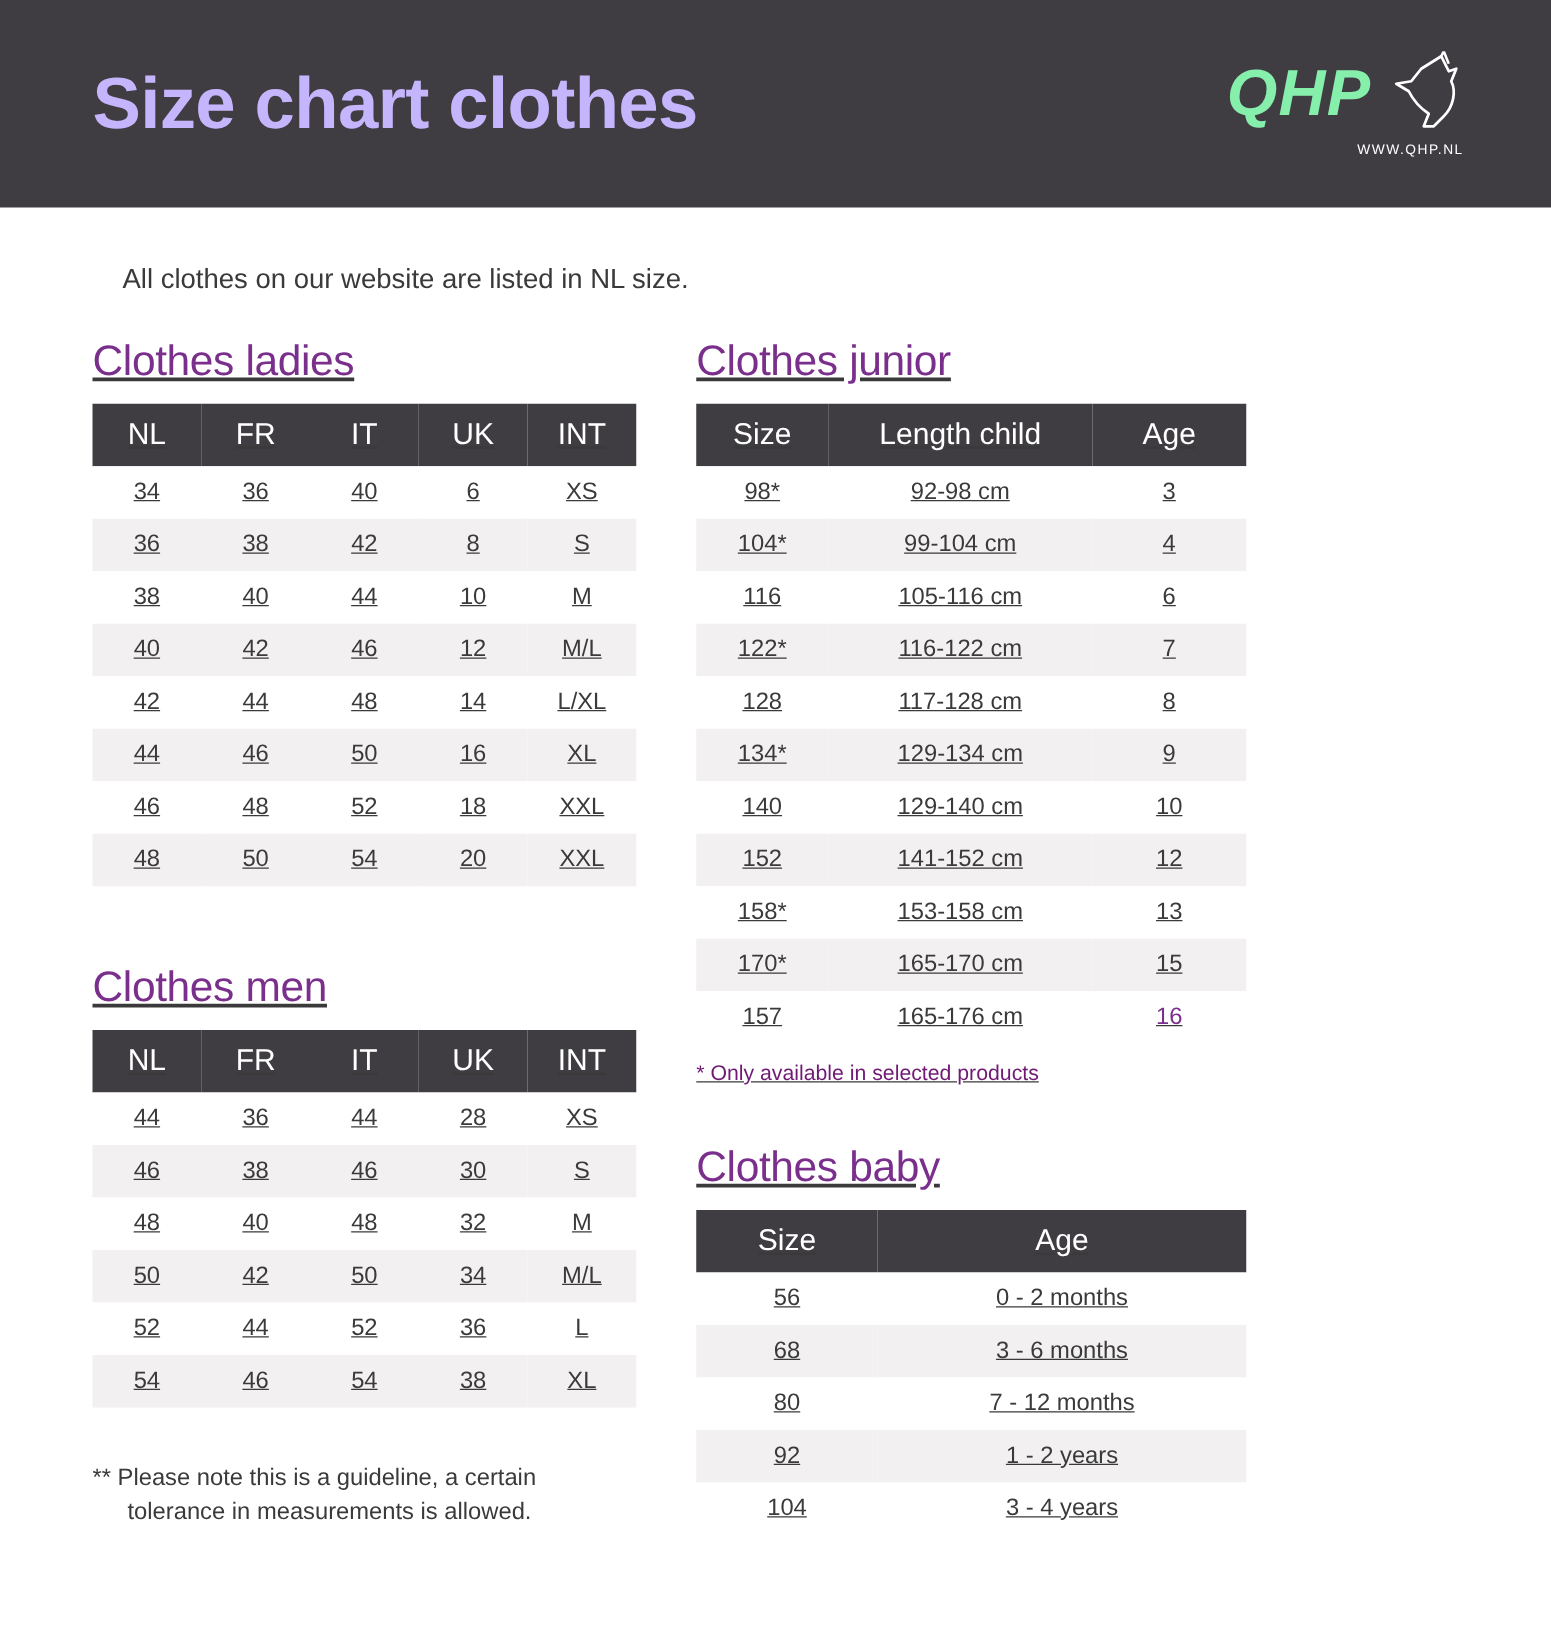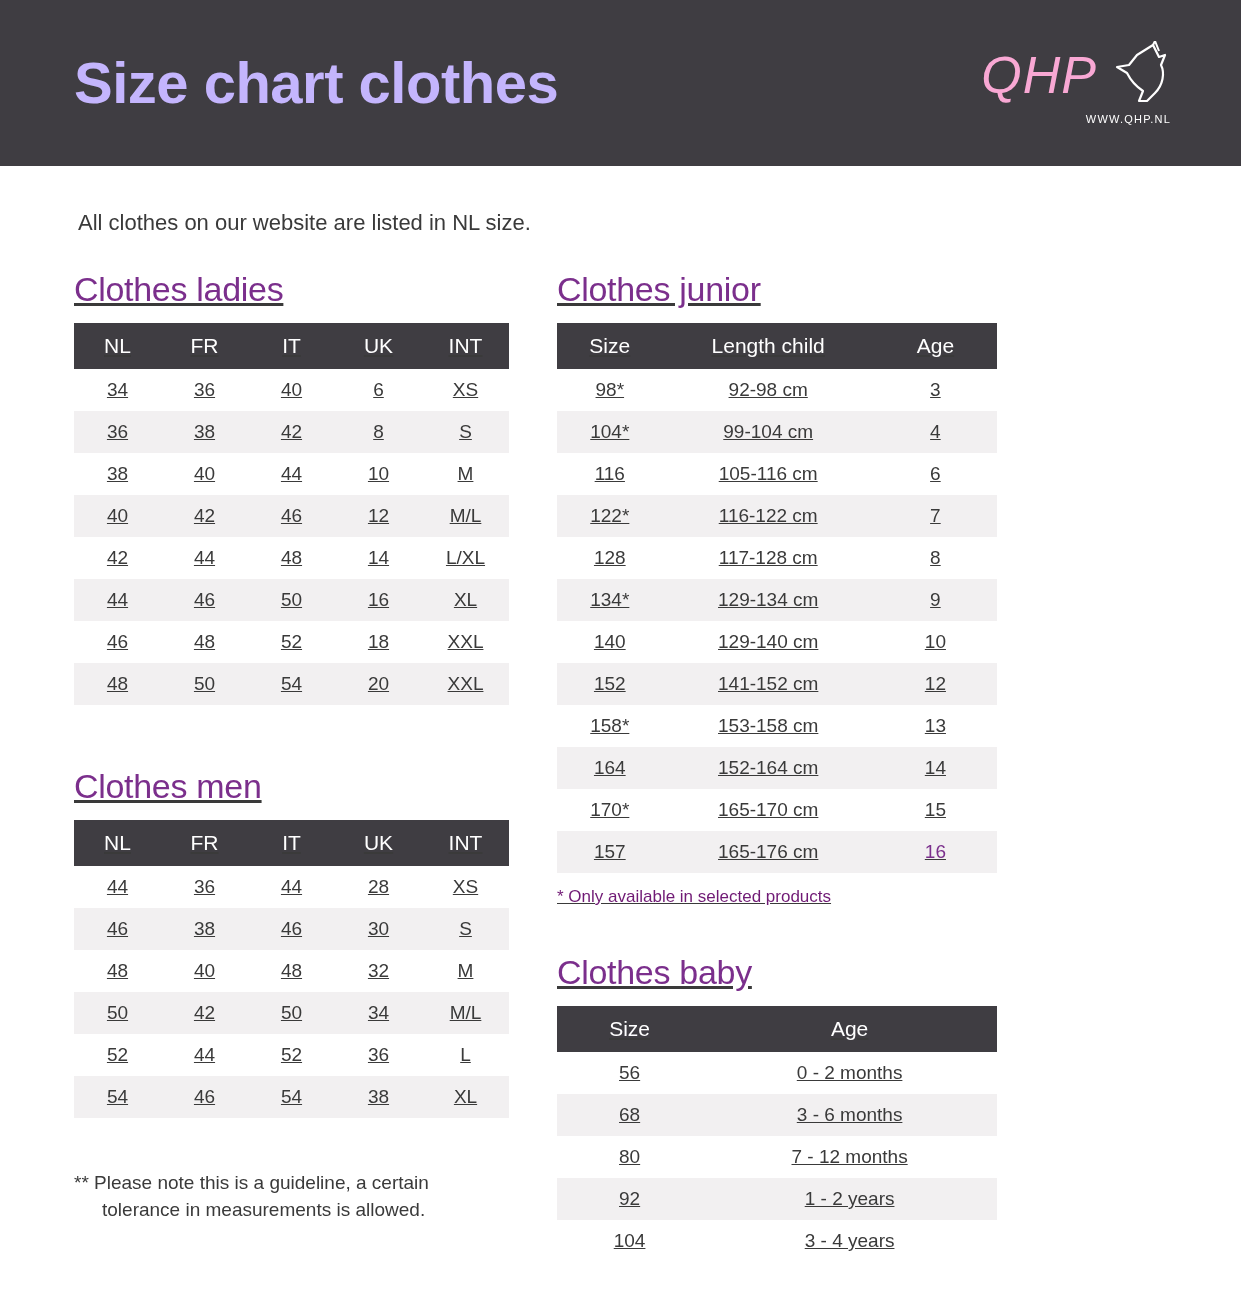--- a/index.html
+++ b/index.html
@@ -38,38 +38,38 @@
     flex-direction: column;
     align-items: flex-end;
     justify-content: center;
     padding-right: 8px;
   }
   .logo-row {
     display: flex;
     align-items: center;
   }
   .logo-text {
-    color: #f9a8d4;
+    color: #86efac;
     font-size: 52px;
     font-style: italic;
-    font-weight: normal;
+    font-weight: bold;
     letter-spacing: 1px;
     line-height: 1;
     text-align: right;
   }
   .logo-url {
     color: #ffffff;
     font-size: 11px;
     letter-spacing: 1.2px;
     margin-top: 4px;
   }
   .intro {
     font-size: 22px;
     color: #3a3a3a;
-    padding: 44px 0 0 78px;
+    padding: 44px 0 0 98px;
   }
   .content {
     display: flex;
     padding: 22px 62px 0 74px;
     gap: 48px;
     text-decoration: underline;
   }
   .col {
     width: 435px;
     flex: none;
@@ -89,21 +89,21 @@
   h2.section-title.baby { margin-top: 46px; }
   table {
     border-collapse: collapse;
     width: 100%;
     font-size: 19px;
   }
   thead th {
     background: #3f3d42;
     color: #ffffff;
     font-weight: normal;
-    font-size: 21px;
+    font-size: 24px;
     padding: 11px 0;
     text-align: center;
   }
   tbody td {
     text-align: center;
     padding: 10px 0;
     color: #3a3a3a;
     font-size: 19px;
   }
   tbody tr:nth-child(even) {
@@ -345,25 +345,20 @@
           <td>152</td>
           <td>141-152 cm</td>
           <td>12</td>
         </tr>
         <tr>
           <td>158*</td>
           <td>153-158 cm</td>
           <td>13</td>
         </tr>
         <tr>
-          <td>164</td>
-          <td>152-164 cm</td>
-          <td>14</td>
-        </tr>
-        <tr>
           <td>170*</td>
           <td>165-170 cm</td>
           <td>15</td>
         </tr>
         <tr>
           <td>157</td>
           <td>165-176 cm</td>
           <td class="highlight-purple">16</td>
         </tr>
       </tbody>

